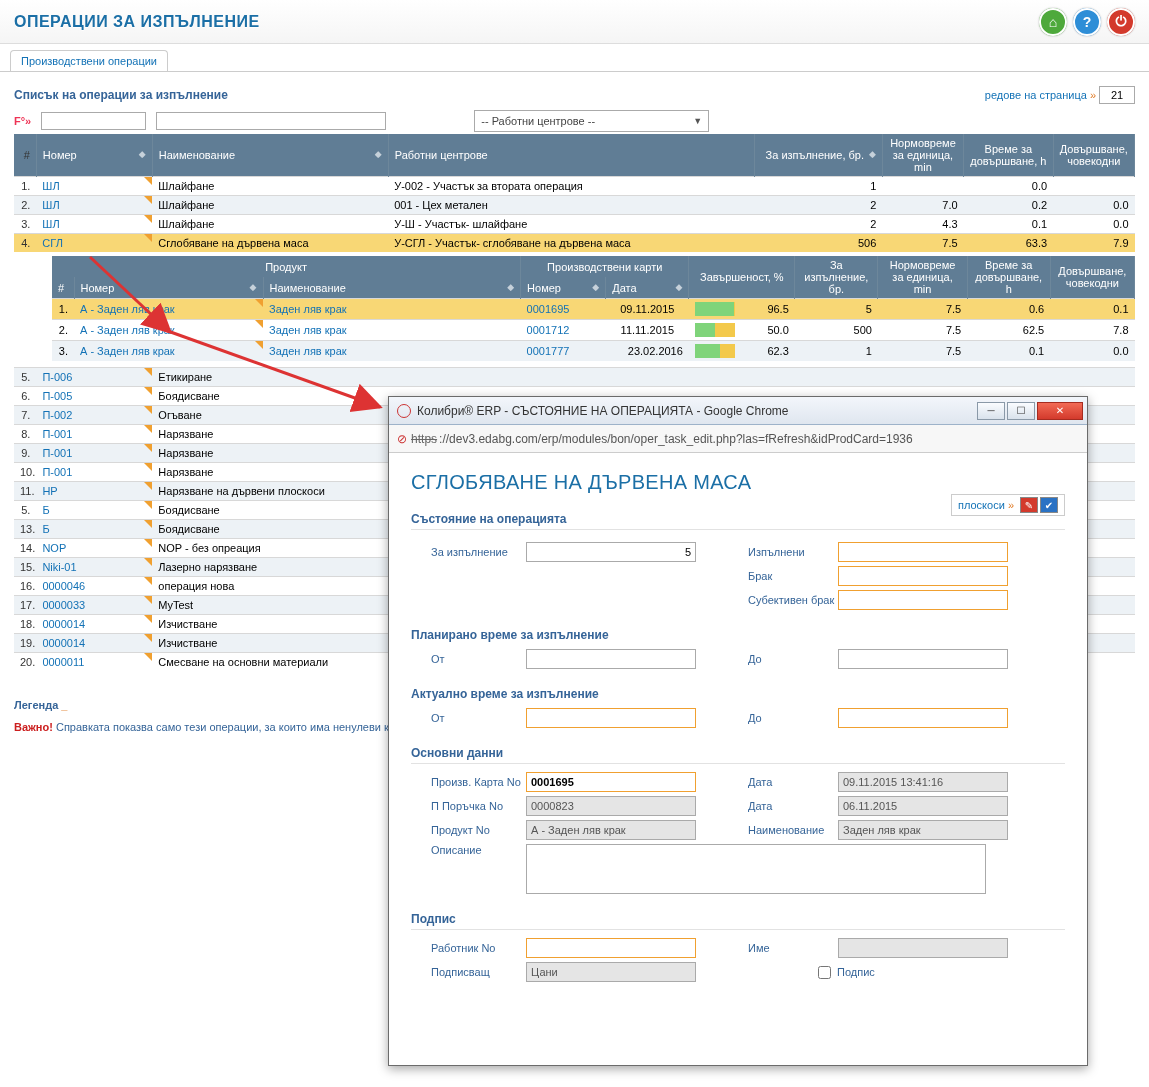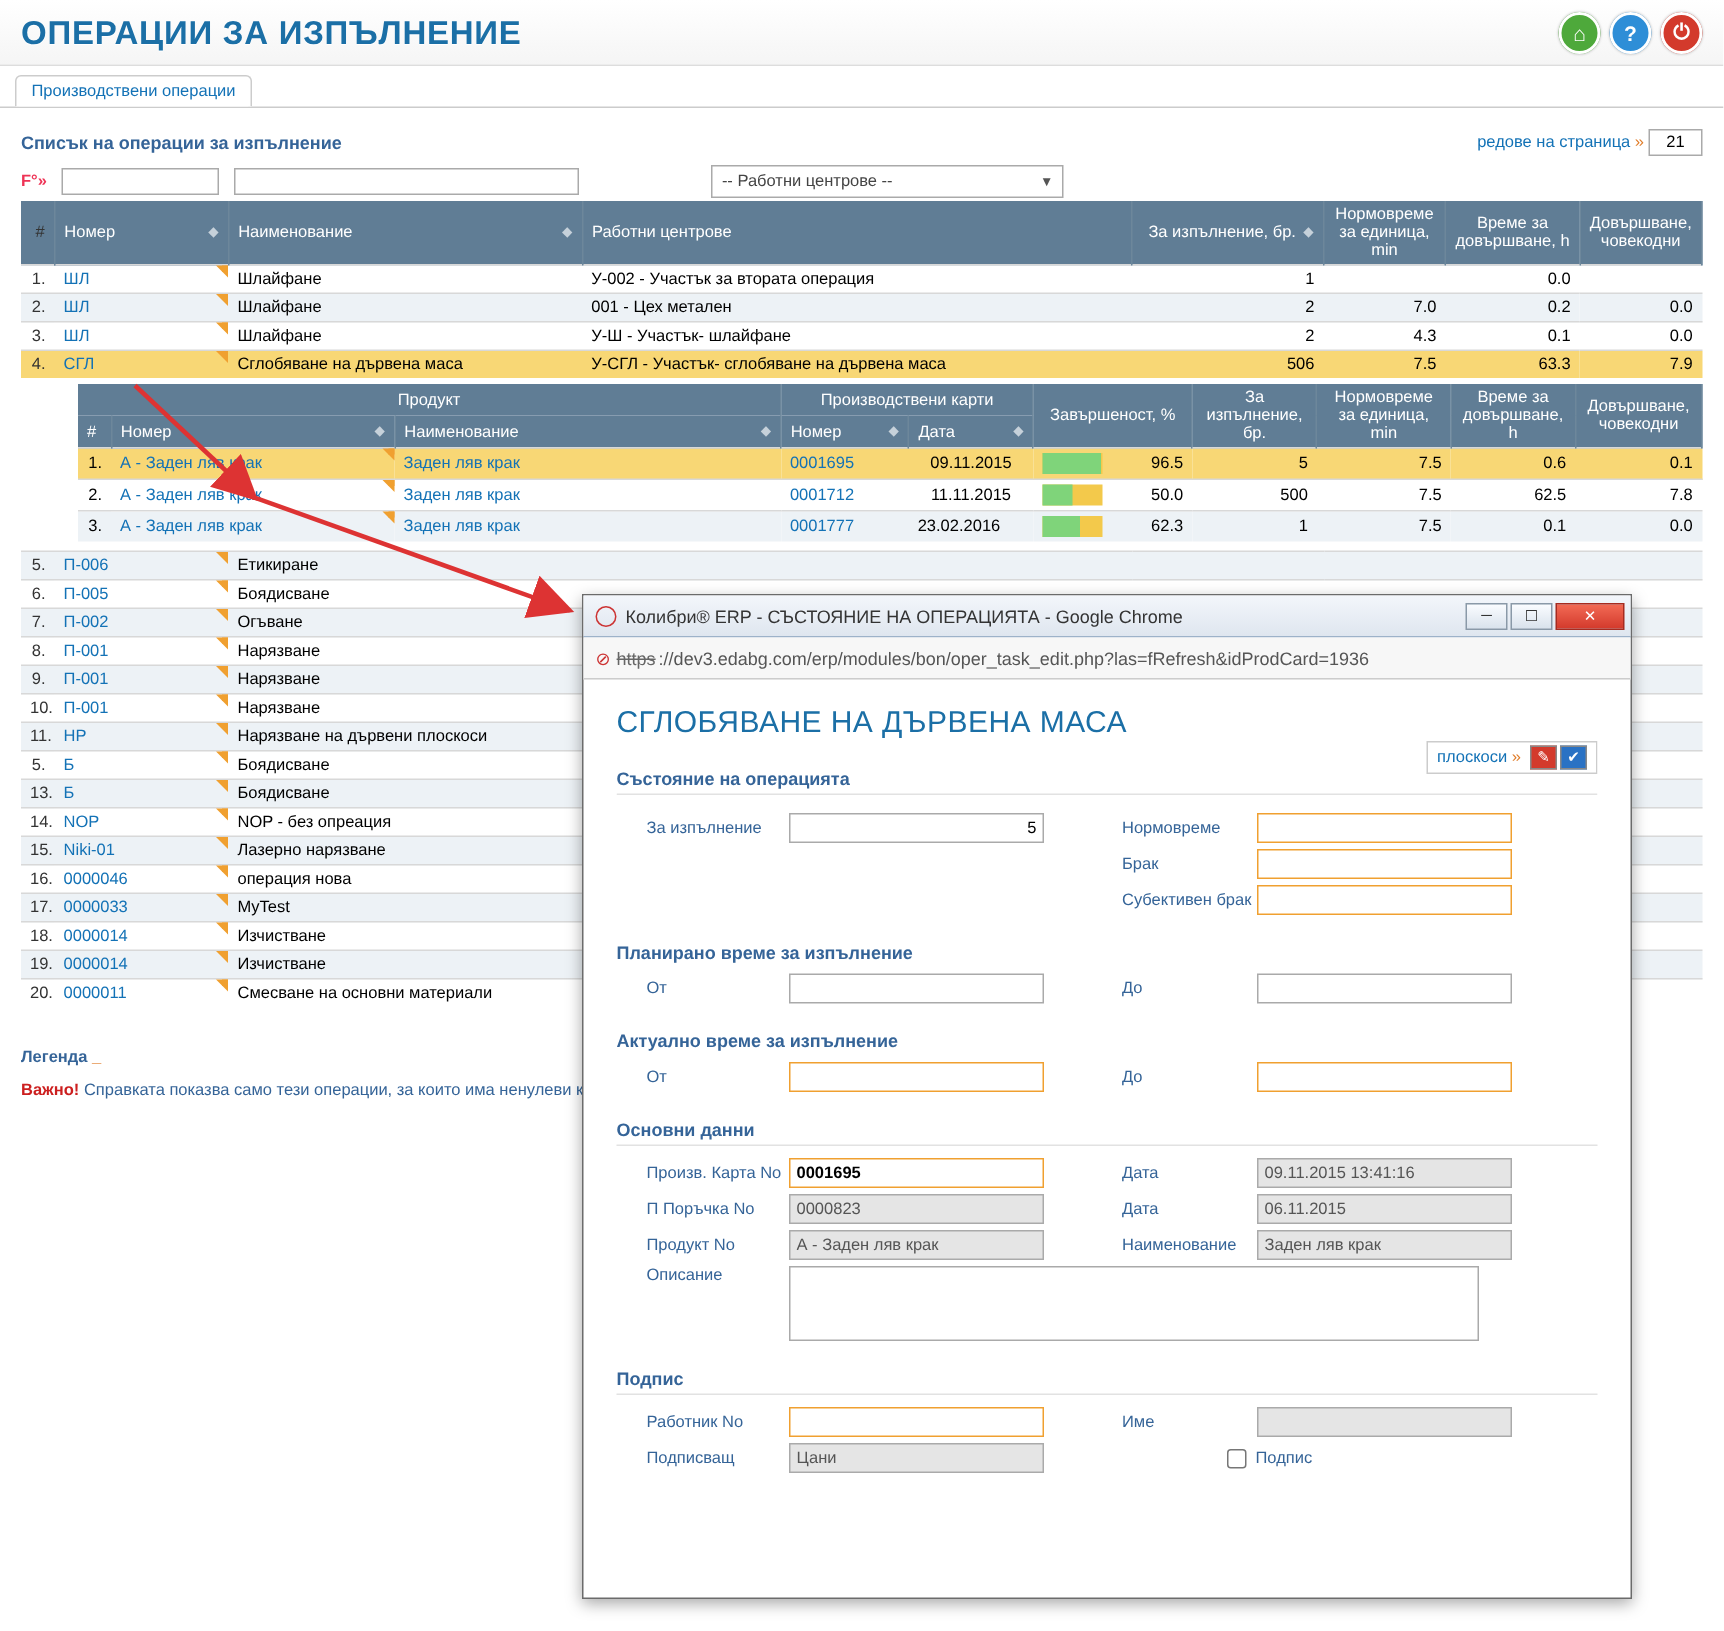--- a/index.html
+++ b/index.html
@@ -1,18 +1,18 @@
 <!DOCTYPE html>
 <html><head>
 <meta charset="utf-8">
 <style>
   * { box-sizing: border-box; margin: 0; padding: 0; }
   body { font-family: Verdana, Arial, sans-serif; font-size: 11px; width: 1149px; height: 1087px; background: #fff; position: relative; overflow: hidden; }
   .header { background: linear-gradient(#fff, #f5f5f5); height: 44px; border-bottom: 1px solid #ddd; display: flex; align-items: center; padding: 0 14px; }
-  .page-title { color: #1b6fa6; font-size: 22px; font-weight: bold; text-shadow: 0 1px 0 #fff; letter-spacing: .5px; }
+  .page-title { color: #1b6fa6; font-size: 16px; font-weight: bold; text-shadow: 0 1px 0 #fff; letter-spacing: .5px; }
   .hdr-icons { margin-left: auto; display: flex; gap: 6px; }
   .hdr-icons .icon-pill { width: 28px; height: 28px; border-radius: 14px; display:flex; align-items:center; justify-content:center; color:#fff; font-size:14px; font-weight:bold; box-shadow: inset 0 0 0 2px #fff, 0 0 2px rgba(0,0,0,.3);}
   .ip-green{background:#4ea93b;}
   .ip-blue{background:#2e8ed7;}
   .ip-red{background:#d33a2c;}
 
   .tab-bar { padding: 6px 10px 0; border-bottom: 1px solid #ccc; }
   .tab { display: inline-block; border:1px solid #ccc; border-bottom: none; border-radius: 4px 4px 0 0; padding: 4px 10px; background:#fff; color:#1372b6; font-size:11px; }
 
   .content { padding: 10px 14px; }
@@ -272,21 +272,21 @@
     <td class="hl num">500</td>
     <td class="hl num">7.5</td>
     <td class="hl num">62.5</td>
     <td class="hl num">7.8</td>
           </tr>
           <tr class="tr-even">
             <td class="hl" style="text-align:right;">3.</td>
     <td class="hl dog-ear"><span class="link">А - Заден ляв крак</span></td>
     <td class="hl"><span class="link">Заден ляв крак</span></td>
     <td class="hl"><span class="link">0001777</span></td>
-    <td class="hl" style="text-align:left;">23.02.2016</td>
+    <td class="hl" style="text-align:right;">23.02.2016</td>
     <td class="hl">
               <div style="display:flex;align-items:center;gap:20px;">
                 <div class="pbar" style="width:40px;">
                   <div class="pbar-fill" style="width:62%;"></div>
                 </div>
                 <span style="margin-left:auto;">62.3</span>
               </div>
             </td>
     <td class="hl num">1</td>
     <td class="hl num">7.5</td>
@@ -437,21 +437,21 @@
       </div>
       <div class="sect-title withline">Състояние на операцията</div>
     </div>
 
     <div class="form-row sub">
       <div class="half">
         <span class="flabel">За изпълнение</span>
         <input class="finput" value="5" style="">
       </div>
       <div class="half">
-        <span class="flabel w2">Нормовреме</span>
+        <span class="flabel w2">Изпълнени</span>
         <input class="finput hl" style="">
       </div>
     </div>
     <div class="form-row sub">
       <div class="half"></div>
       <div class="half">
         <span class="flabel w2">Брак</span>
         <input class="finput hl" style="">
       </div>
     </div>

